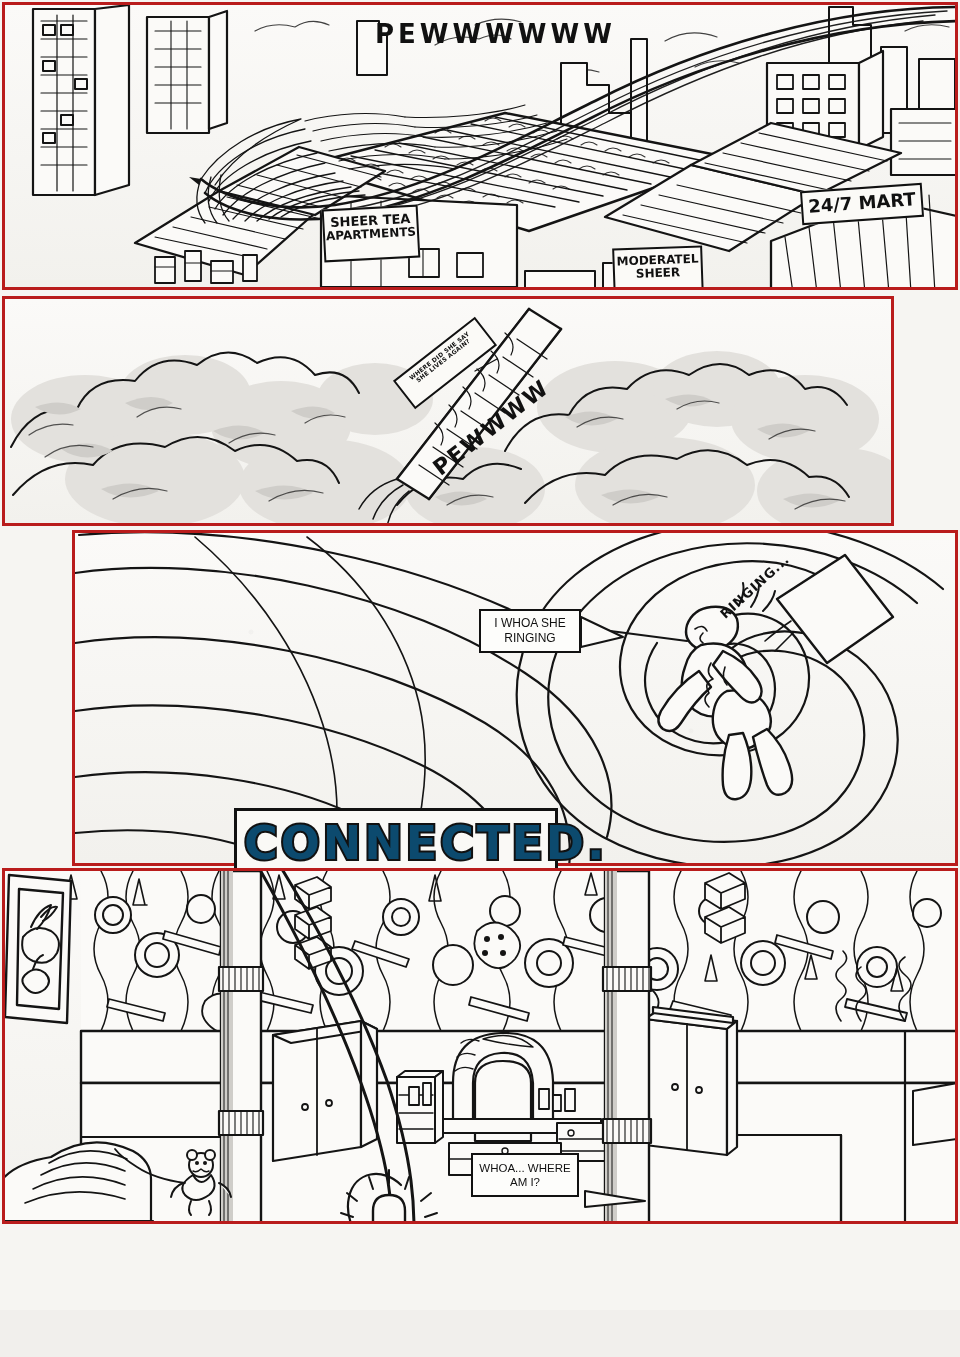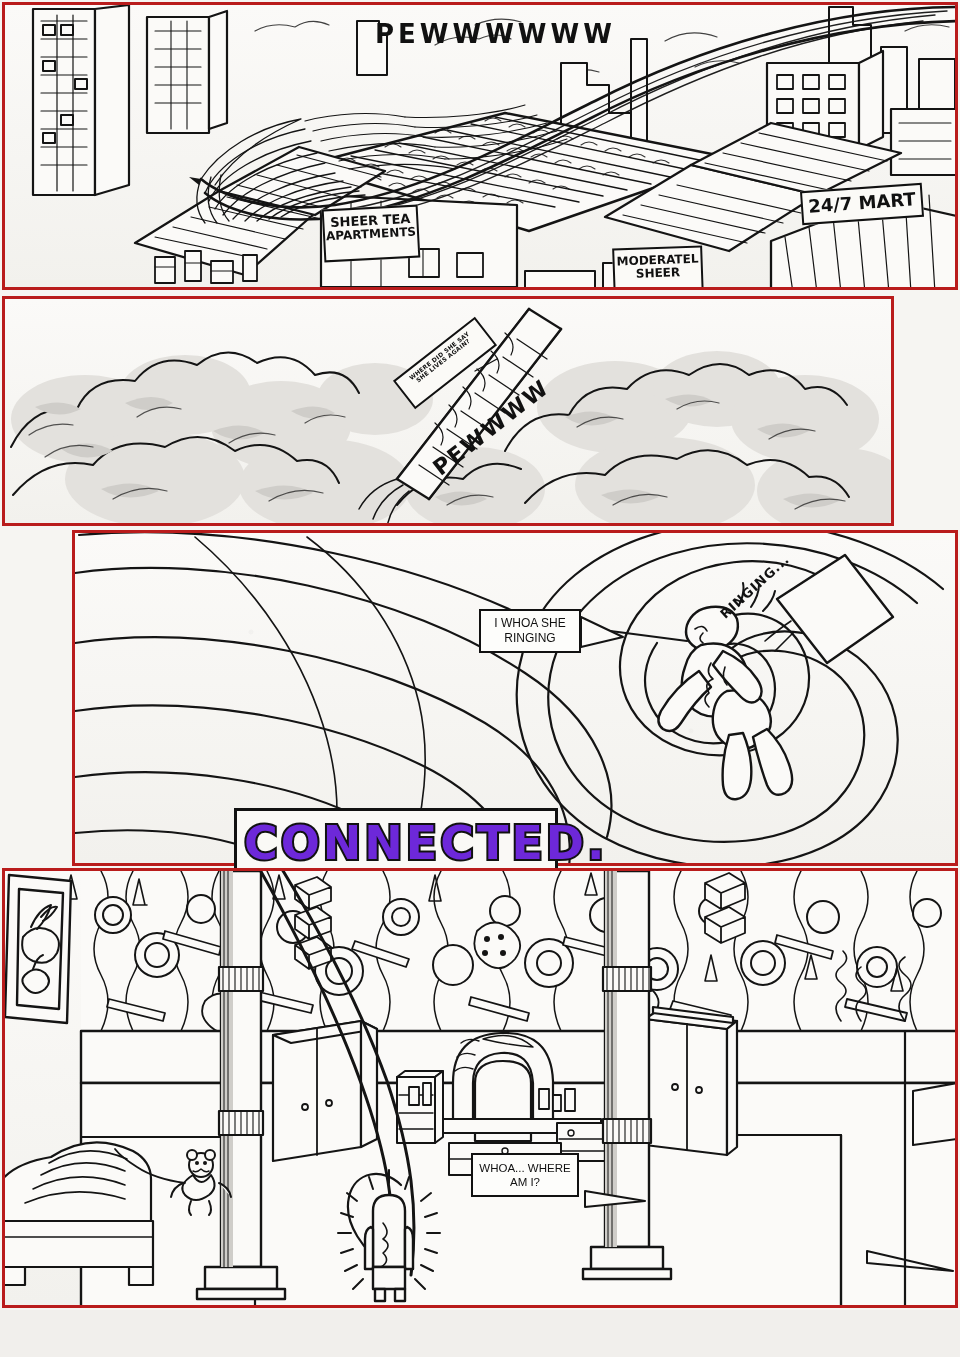--- a/index.html
+++ b/index.html
@@ -41,21 +41,21 @@
   .ink-f{fill:#141414;stroke:none;}
   .wht{fill:#fbfaf8;stroke:#141414;stroke-linejoin:round;stroke-linecap:round;}
   .gry{fill:#cfcdc9;stroke:none;}
   .lgry{fill:#e3e1dd;stroke:none;}
 
   
   .connected{
     position:absolute;
     font-family:"DejaVu Sans", sans-serif;
     font-weight:bold;font-size:46px;letter-spacing:3px;
-    color:#6d28d9;
+    color:#0c4a6e;
     -webkit-text-stroke:4px #111;
     paint-order:stroke fill;
     white-space:nowrap;
   }
   .connected-box{position:absolute;border:3px solid #111;background:#faf9f6;}
 </style>
 </head>
 <body>
 
 <div class="page">
@@ -410,21 +410,21 @@
     </svg>
 
     <div class="sfx" style="left:636px;top:46px;font-size:13px;letter-spacing:1px;transform:rotate(-42deg);">
       <span>RINGING...</span>
     </div>
   </div>
 
   <div class="connected-box" style="left:234px;top:808px;width:318px;height:60px;"></div>
   <div class="connected" style="left:244px;top:816px;">CONNECTED.</div>
 
-  <div class="panel" style="left:2px;top:868px;width:956px;height:440px;">
+  <div class="panel" style="left:2px;top:868px;width:956px;height:356px;">
     <div class="paper"></div>
 
     <svg width="956" height="440" viewBox="0 0 956 440">
 
       <rect x="76" y="0" width="880" height="160" fill="#fbfaf8"></rect>
       <g class="ink" stroke-width="1.5">
 
         <path d="M96 0 q14 26 0 52 q-14 26 0 52 q14 26 0 56"></path>
         <path d="M128 0 q-14 26 0 52 q14 26 0 52 q-14 26 0 56"></path>
         <path d="M176 0 q14 26 0 52 q-14 26 0 52 q14 26 0 56"></path>

